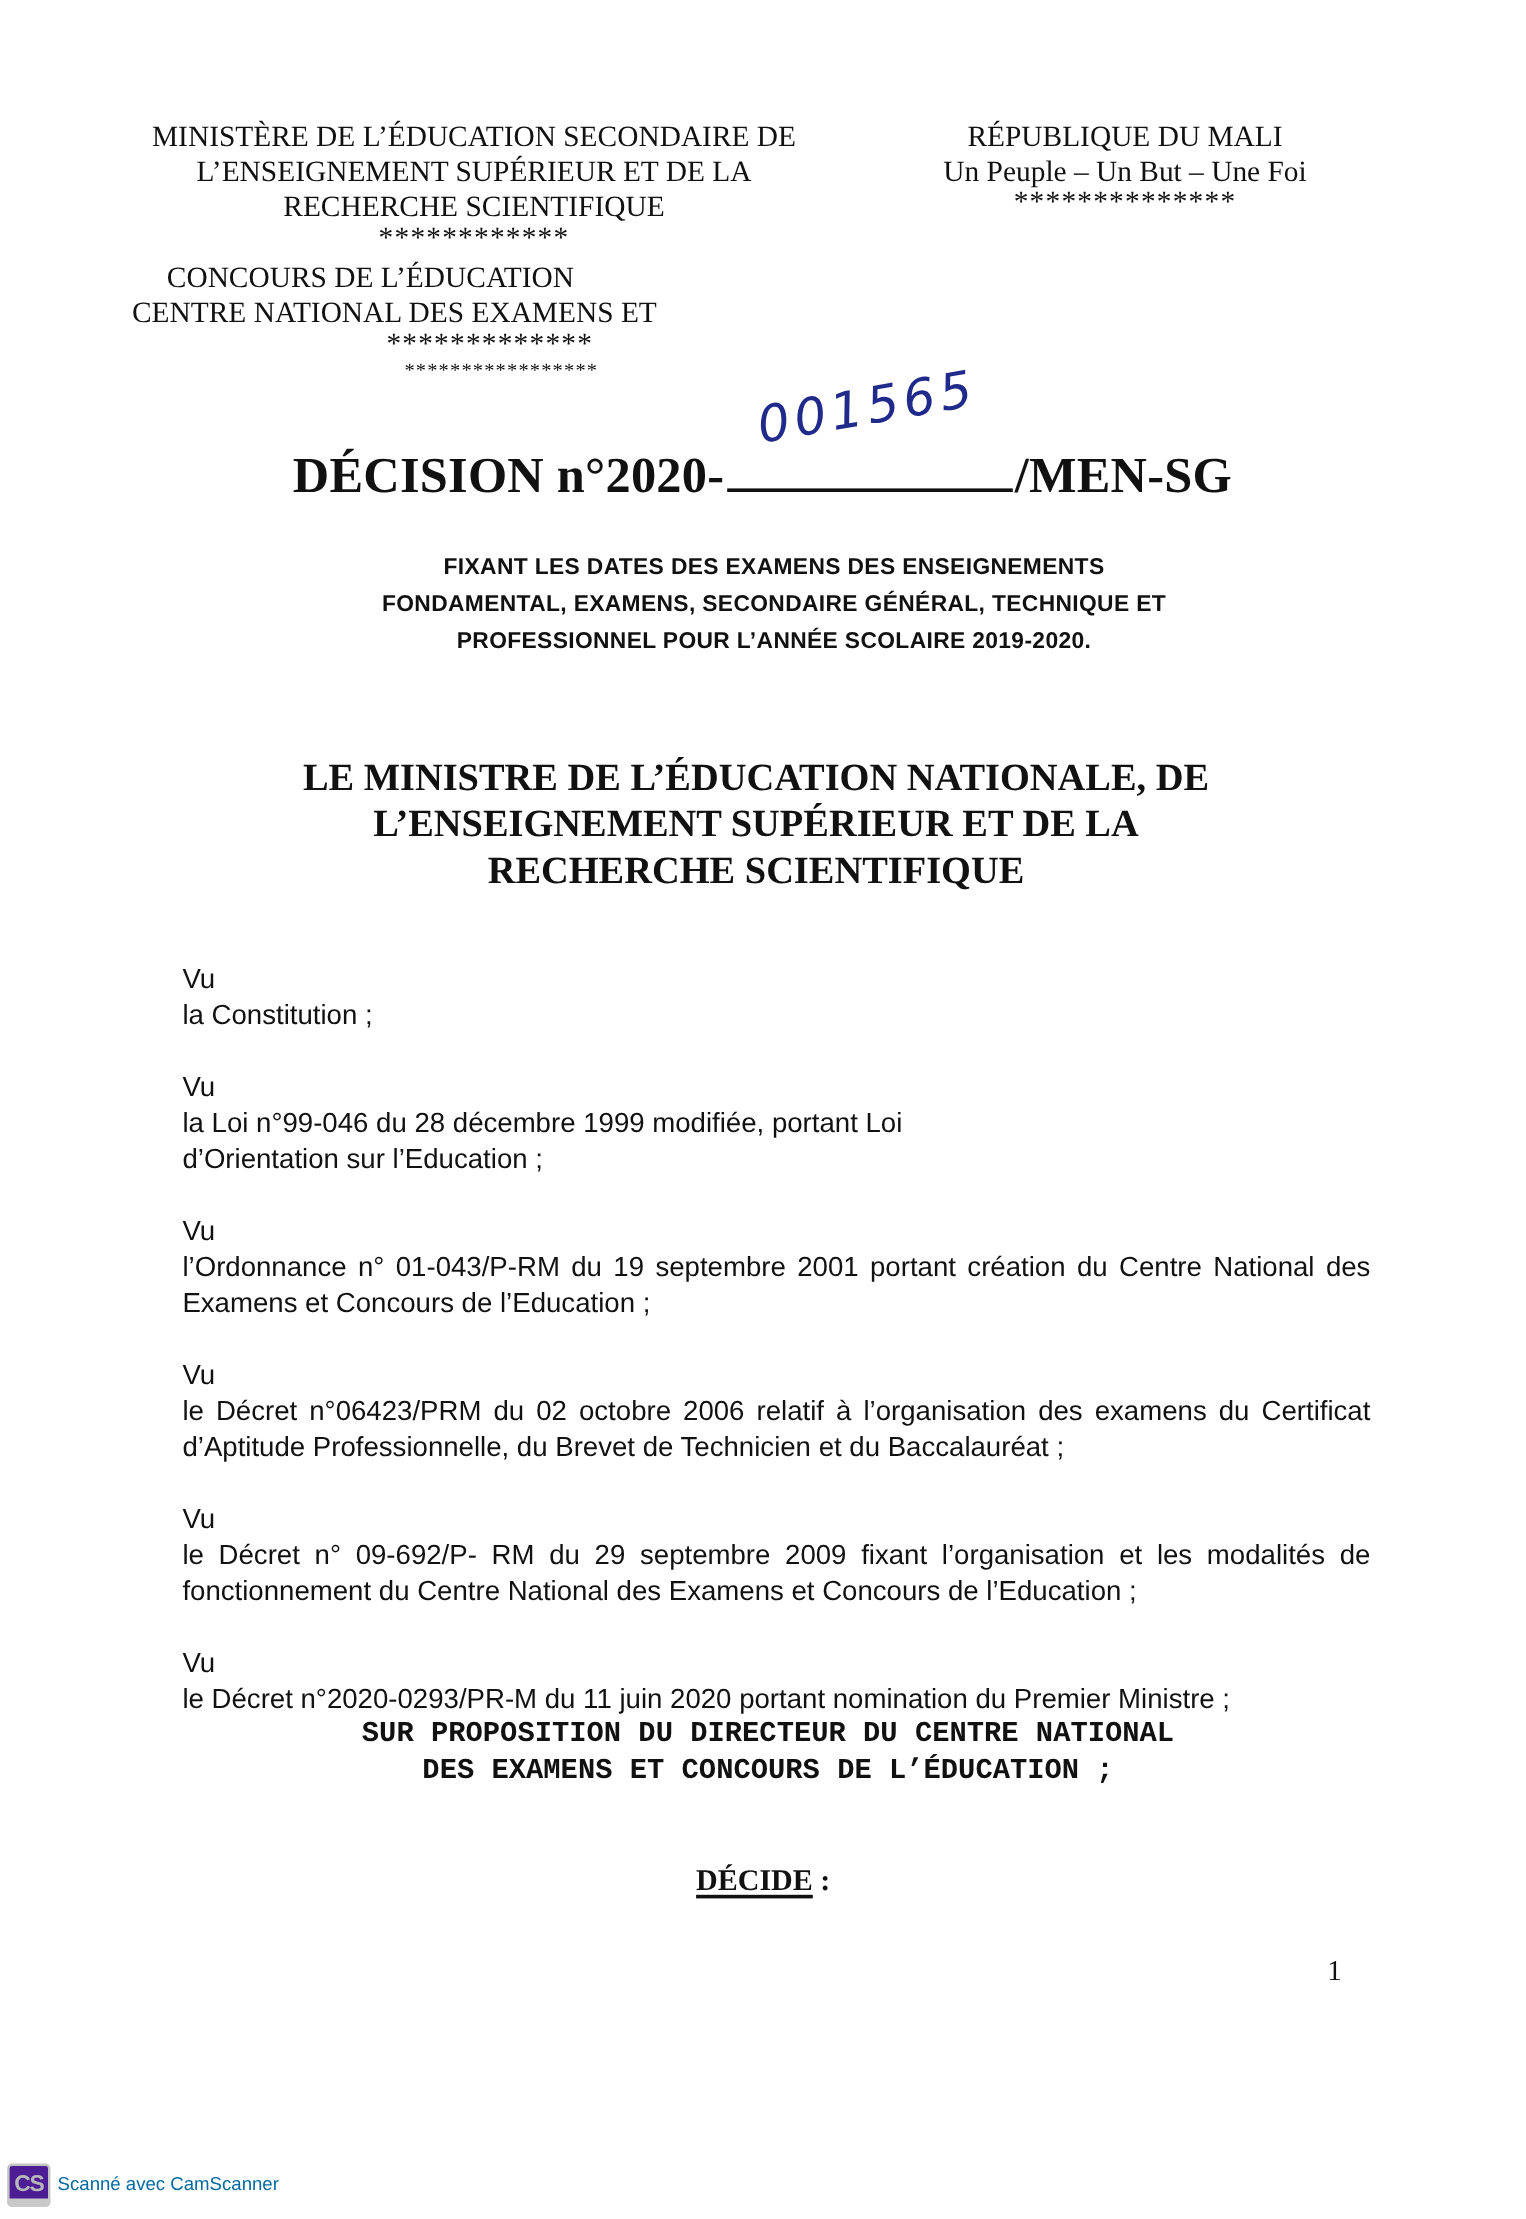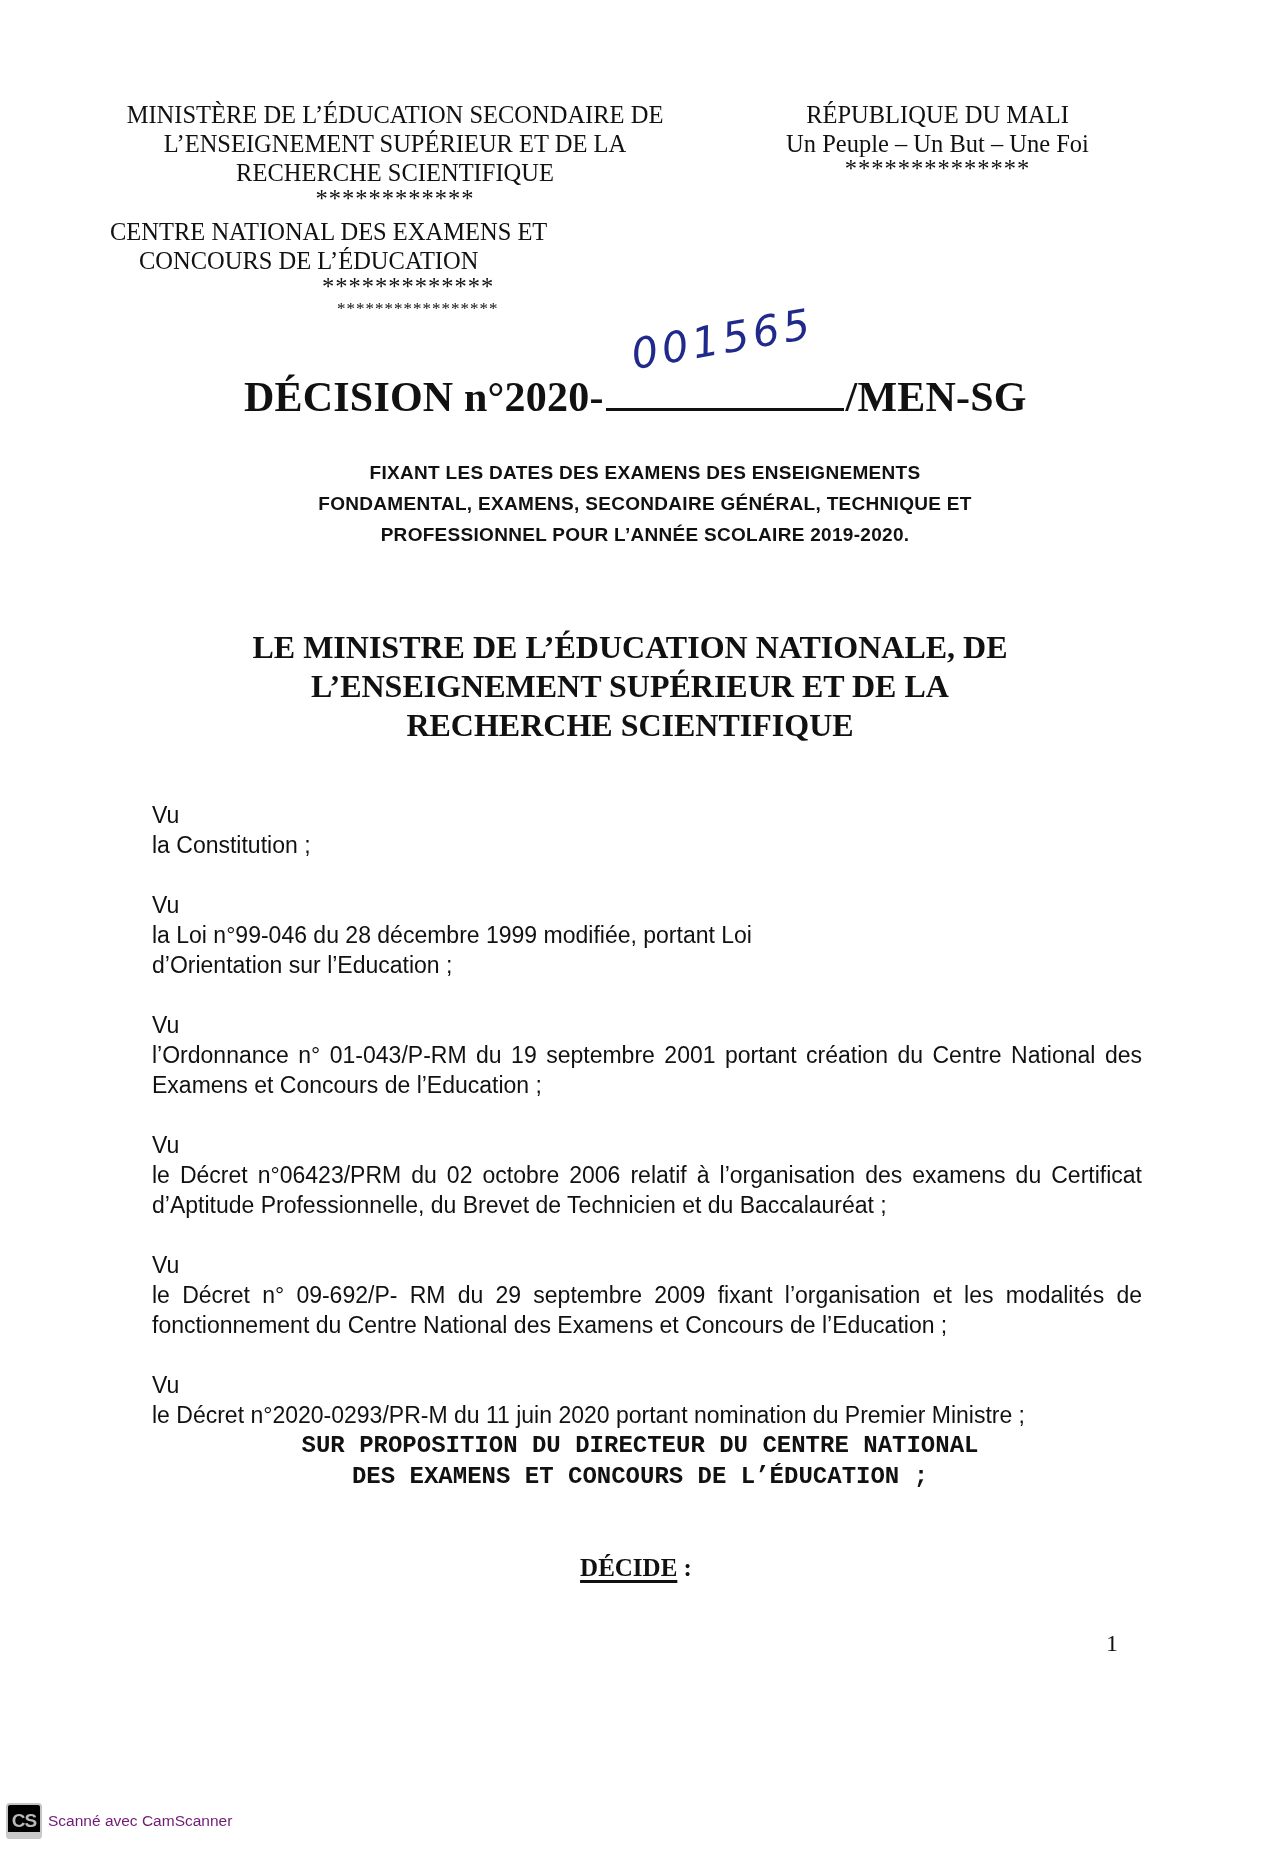--- a/index.html
+++ b/index.html
@@ -34,36 +34,36 @@
 
   .proposal { position: absolute; left: 180px; top: 1430px; width: 920px; text-align: center;
               font-family: Liberation Mono, monospace; font-weight: bold; font-size: 24px; line-height: 31px; }
   .decide { position: absolute; left: 0; width: 1272px; top: 1552px; text-align: center;
             font-family: "Liberation Serif", serif; font-weight: bold; font-size: 25px; line-height: 32px; }
   .decide .u { text-decoration: underline; text-decoration-thickness: 3px; text-underline-offset: 4px; }
 
   .page-num { position: absolute; left: 1106px; top: 1630px; font-family: "Liberation Serif", serif; font-size: 24px; }
 
   .cs-badge { position: absolute; left: 6px; top: 1803px; display: flex; align-items: center; }
-  .cs-icon { width: 36px; height: 36px; border: 2px solid #c4c4c4; border-radius: 4px; background: #000000;
+  .cs-icon { width: 36px; height: 36px; border: 2px solid #c4c4c4; border-radius: 4px; background: #4c1d95;
              display: flex; align-items: center; justify-content: center; box-sizing: border-box; position: relative; }
   .cs-icon span { font-family: "Liberation Sans", sans-serif; font-weight: bold; font-size: 19px; color: #b8b8b8; letter-spacing: -1px; }
   .cs-icon::after { content: ""; position: absolute; left: -2px; right: -2px; bottom: -2px; height: 7px; background: #c9c9c9; border-radius: 0 0 4px 4px; }
-  .cs-text { margin-left: 6px; font-family: "Liberation Sans", sans-serif; font-size: 15.5px; color: #701a75; }
+  .cs-text { margin-left: 6px; font-family: "Liberation Sans", sans-serif; font-size: 15.5px; color: #0369a1; }
 </style>
 </head>
 <body>
 
 <div class="hdr-left">
   <div class="ln">MINISTÈRE DE L’ÉDUCATION SECONDAIRE DE</div>
   <div class="ln">L’ENSEIGNEMENT SUPÉRIEUR ET DE LA</div>
   <div class="ln">RECHERCHE SCIENTIFIQUE</div>
   <div class="ln stars" style="line-height:24px;margin-bottom:6px;">************</div>
+  <div class="ln" style="text-align:left;padding-left:39px;">CONCOURS DE L’ÉDUCATION</div>
   <div class="ln" style="text-align:left;padding-left:10px;">CENTRE NATIONAL DES EXAMENS ET</div>
-  <div class="ln" style="text-align:left;padding-left:39px;">CONCOURS DE L’ÉDUCATION</div>
   <div class="ln stars" style="line-height:24px;text-align:left;padding-left:222px;">*************</div>
   <div style="position:relative;height:10px;overflow:hidden;margin-left:237px;">
     <div class="stars" style="position:absolute;top:0;white-space:nowrap;">*****************</div>
   </div>
 </div>
 
 <div class="hdr-right">
   <div class="ln">RÉPUBLIQUE DU MALI</div>
   <div class="ln">Un Peuple – Un But – Une Foi</div>
   <div class="ln stars" style="line-height:22px;">**************</div>

